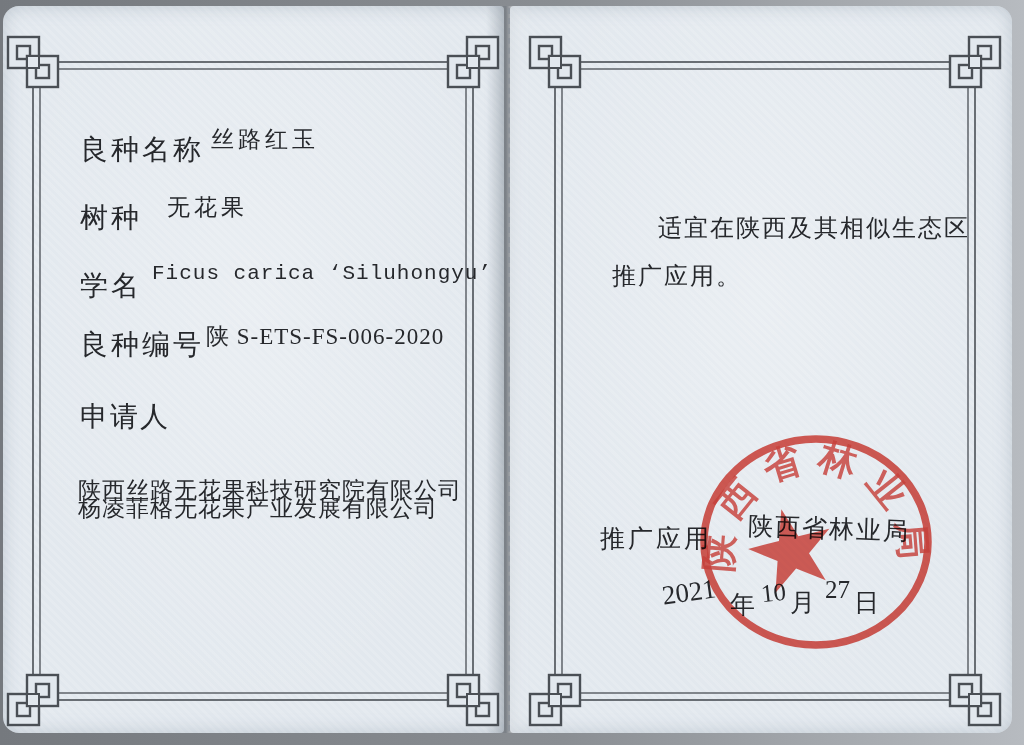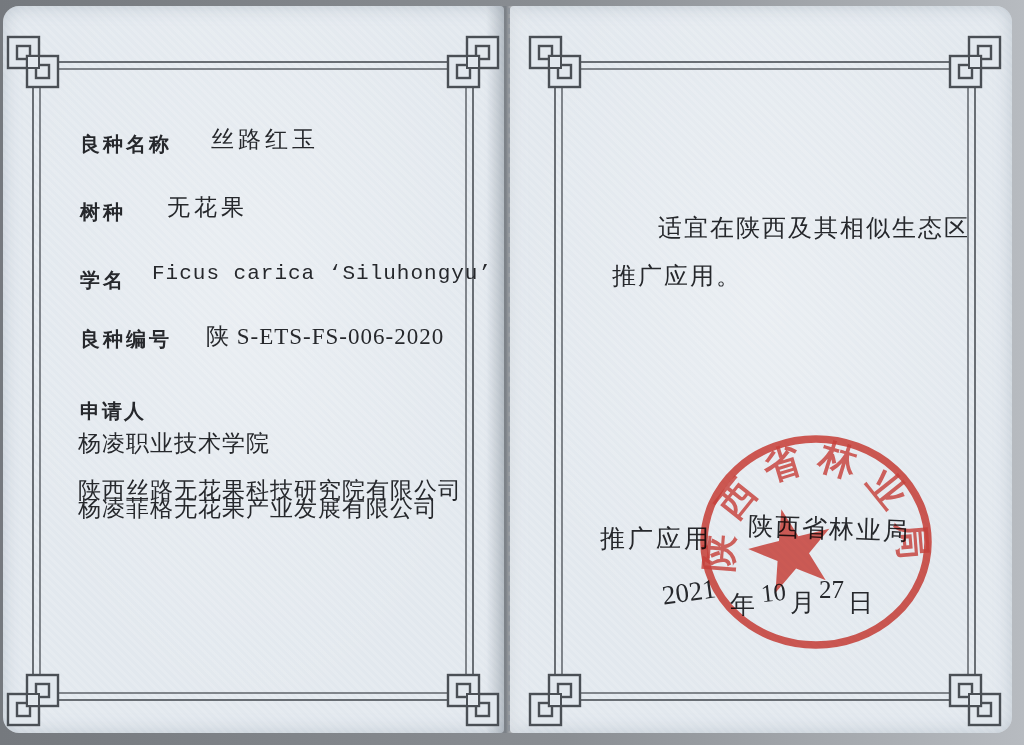--- a/index.html
+++ b/index.html
@@ -24,21 +24,21 @@
     position:absolute;left:486px;top:6px;width:44px;height:727px;
     background:linear-gradient(90deg,rgba(0,0,0,0) 0%,rgba(90,100,110,.28) 45%,rgba(255,255,255,.25) 55%,rgba(0,0,0,0) 100%);
     pointer-events:none;
   }
   .stitch{
     position:absolute;left:508px;top:8px;height:723px;width:0;
     border-left:2px dashed #8d949c;opacity:.8;
   }
   .frame-svg{position:absolute;pointer-events:none;}
   .txt{position:absolute;white-space:nowrap;}
-  .lbl{font-size:20px;letter-spacing:3px;font-weight:bold;}
+  .lbl{font-size:28px;letter-spacing:3px;}
   .val{font-size:23px;letter-spacing:4px;}
   .sci{font-size:21px;font-family:"Liberation Mono","DejaVu Sans Mono",monospace;letter-spacing:1px;}
   .code{font-size:23px;letter-spacing:1px;font-family:Liberation Serif, serif;}
   .app-line{font-size:23px;letter-spacing:1px;}
   .body-line{font-size:24px;letter-spacing:2px;}
   .date-part{display:inline-block;font-size:25px;}
   .seal-svg{position:absolute;left:690px;top:430px;mix-blend-mode:multiply;opacity:.92;}
 </style>
 </head>
 <body>
@@ -108,36 +108,35 @@
   <div class="txt lbl" style="left:80px;top:199px">树种</div>
   <div class="txt val" style="left:167px;top:192px">无花果</div>
 
   <div class="txt lbl" style="left:80px;top:267px">学名</div>
   <div class="txt sci" style="left:152px;top:262px">Ficus carica ‘Siluhongyu’</div>
 
   <div class="txt lbl" style="left:80px;top:326px">良种编号</div>
   <div class="txt code" style="left:206px;top:321px">陕 S-ETS-FS-006-2020</div>
 
   <div class="txt lbl" style="left:80px;top:398px;letter-spacing:2px">申请人</div>
-  <div class="txt app-line" style="left:78px;top:428px">杨凌职业技术学院</div>
   <div class="txt app-line" style="left:78px;top:475px">陕西丝路无花果科技研究院有限公司</div>
   <div class="txt app-line" style="left:78px;top:493px">杨凌菲格无花果产业发展有限公司</div>
 
   <div class="txt body-line" style="left:612px;top:260px">推广应用。</div>
   <div class="txt body-line" style="left:658px;top:212px">适宜在陕西及其相似生态区</div>
 
   <div class="txt" style="left:600px;top:522px;font-size:25px;letter-spacing:3px">推广应用</div>
   <div class="txt" style="left:748px;top:512px;font-size:25px;letter-spacing:2px;transform:rotate(2deg)">陕西省林业局</div>
 
   <div class="txt" style="left:662px;top:576px">
     <span class="date-part" style="font-size:27px;transform:rotate(-8deg)">2021</span>
     <span class="date-part" style="margin-left:10px;transform:translateY(12px)">年</span>
     <span class="date-part" style="margin-left:2px;transform:translateY(0) rotate(-6deg)">10</span>
     <span class="date-part" style="transform:translateY(10px)">月</span>
-    <span class="date-part" style="transform:translateY(-3px)">27</span>
+    <span class="date-part" style="margin-left:6px;transform:translateY(-3px)">27</span>
     <span class="date-part" style="transform:translateY(10px)">日</span>
   </div>
 
   <svg class="seal-svg" width="252" height="226" viewBox="0 0 252 226">
     <defs>
       <path id="sealArc" d="M 46 150 A 84 84 0 1 1 206 150" fill="none"></path>
     </defs>
     <ellipse cx="126" cy="112" rx="112" ry="103" fill="none" stroke="#d8352c" stroke-width="7.5" opacity="0.88"></ellipse>
     <g transform="translate(102,122) rotate(-14)" opacity="0.85">
       <polygon points="0,-44 10,-13.8 41.8,-13.6 16.2,5.3 25.9,35.6 0,17 -25.9,35.6 -16.2,5.3 -41.8,-13.6 -10,-13.8" fill="#d8352c"></polygon>

